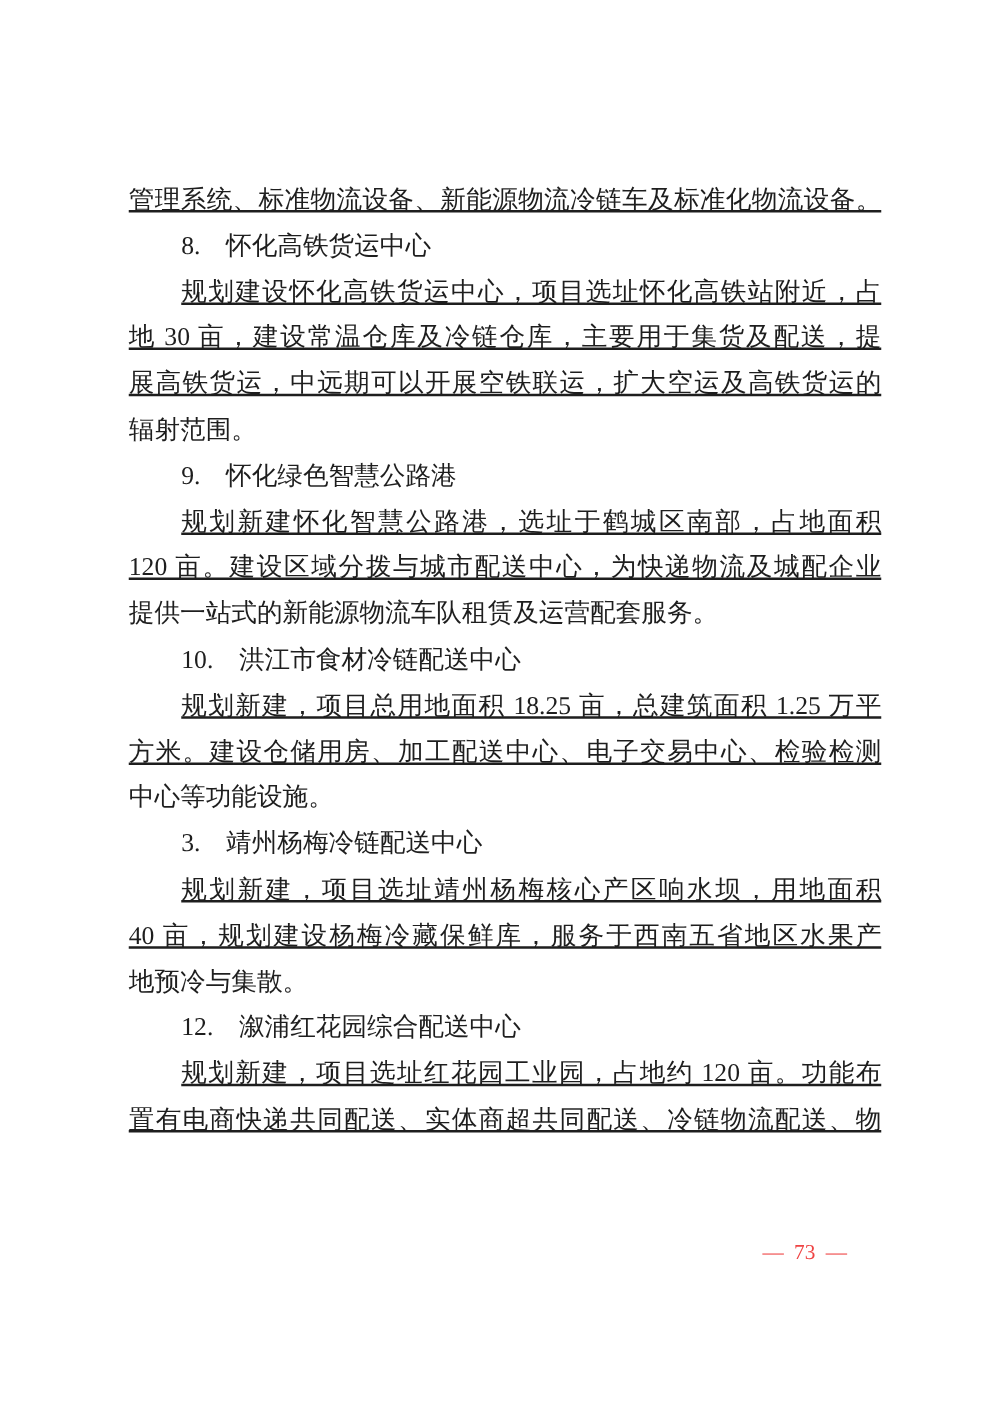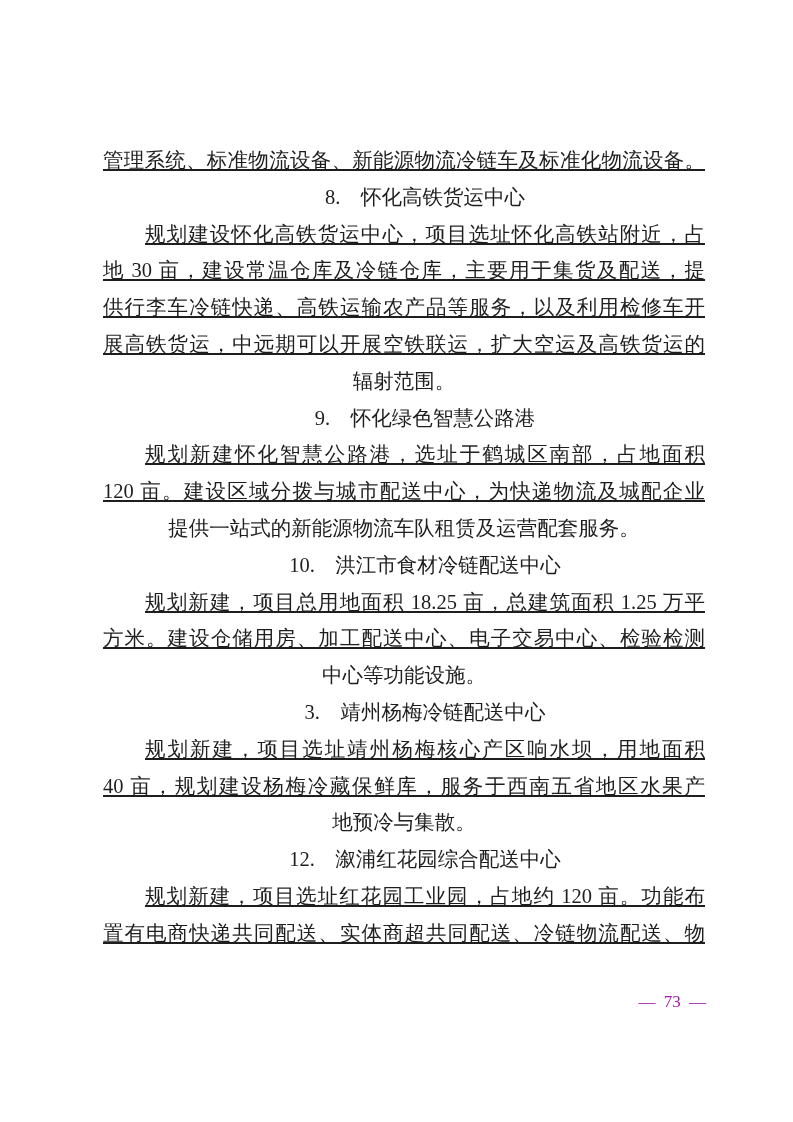--- a/index.html
+++ b/index.html
@@ -19,53 +19,52 @@
   .content {
     position: absolute;
     left: 103px;
     top: 142px;
     width: 602px;
   }
   .line {
     font-size: 20.5px;
     line-height: 36.8px;
     white-space: pre-wrap;
-    text-align: center;
+    text-align: left;
   }
   .line.indent {
     text-indent: 42px;
   }
   .line.justify {
     text-align: justify;
     text-align-last: justify;
     text-decoration: underline;
   }
   .pageno {
     position: absolute;
     top: 991px;
     left: 610px;
     width: 96px;
-    text-align: right;
+    text-align: left;
     font-size: 17px;
     line-height: 22px;
     word-spacing: 4px;
-    color: #a21caf;
+    color: #ef4444;
   }
 </style>
 </head>
 <body>
 
 <div class="page">
   <div class="content">
 
   <div class="line justify">管理系统、标准物流设备、新能源物流冷链车及标准化物流设备。</div>
       <div class="line indent">8.　怀化高铁货运中心</div>
       <div class="line indent justify">规划建设怀化高铁货运中心，项目选址怀化高铁站附近，占</div>
       <div class="line justify">地 30 亩，建设常温仓库及冷链仓库，主要用于集货及配送，提</div>
-      <div class="line justify">供行李车冷链快递、高铁运输农产品等服务，以及利用检修车开</div>
       <div class="line justify">展高铁货运，中远期可以开展空铁联运，扩大空运及高铁货运的</div>
       <div class="line">辐射范围。</div>
       <div class="line indent">9.　怀化绿色智慧公路港</div>
       <div class="line indent justify">规划新建怀化智慧公路港，选址于鹤城区南部，占地面积</div>
       <div class="line justify">120 亩。建设区域分拨与城市配送中心，为快递物流及城配企业</div>
       <div class="line">提供一站式的新能源物流车队租赁及运营配套服务。</div>
       <div class="line indent">10.　洪江市食材冷链配送中心</div>
       <div class="line indent justify">规划新建，项目总用地面积 18.25 亩，总建筑面积 1.25 万平</div>
       <div class="line justify">方米。建设仓储用房、加工配送中心、电子交易中心、检验检测</div>
       <div class="line">中心等功能设施。</div>

